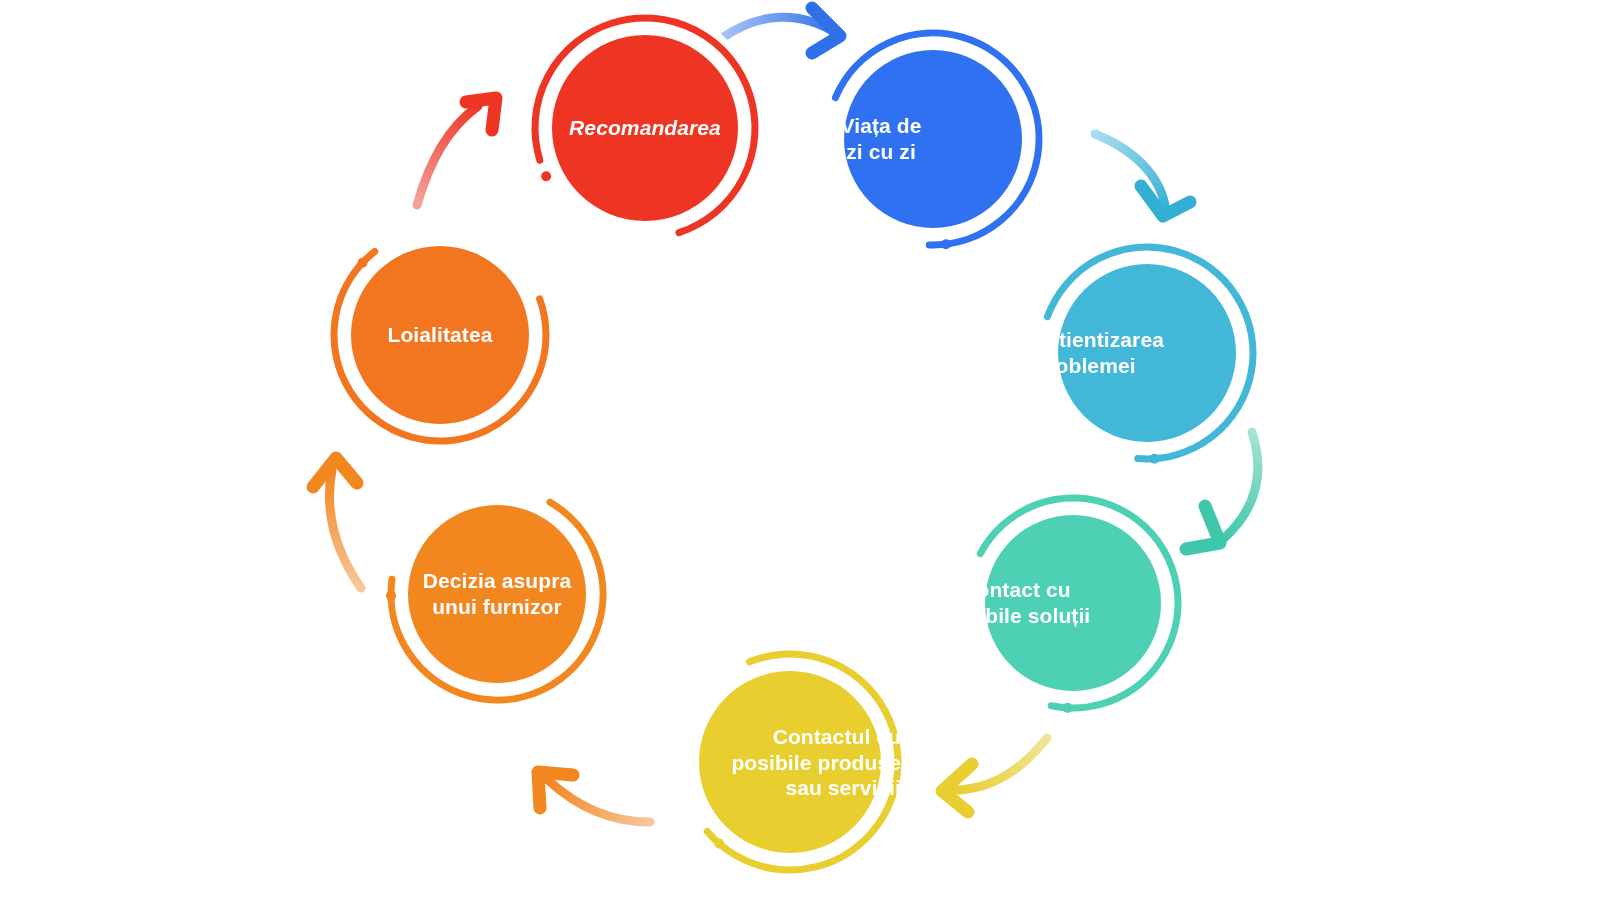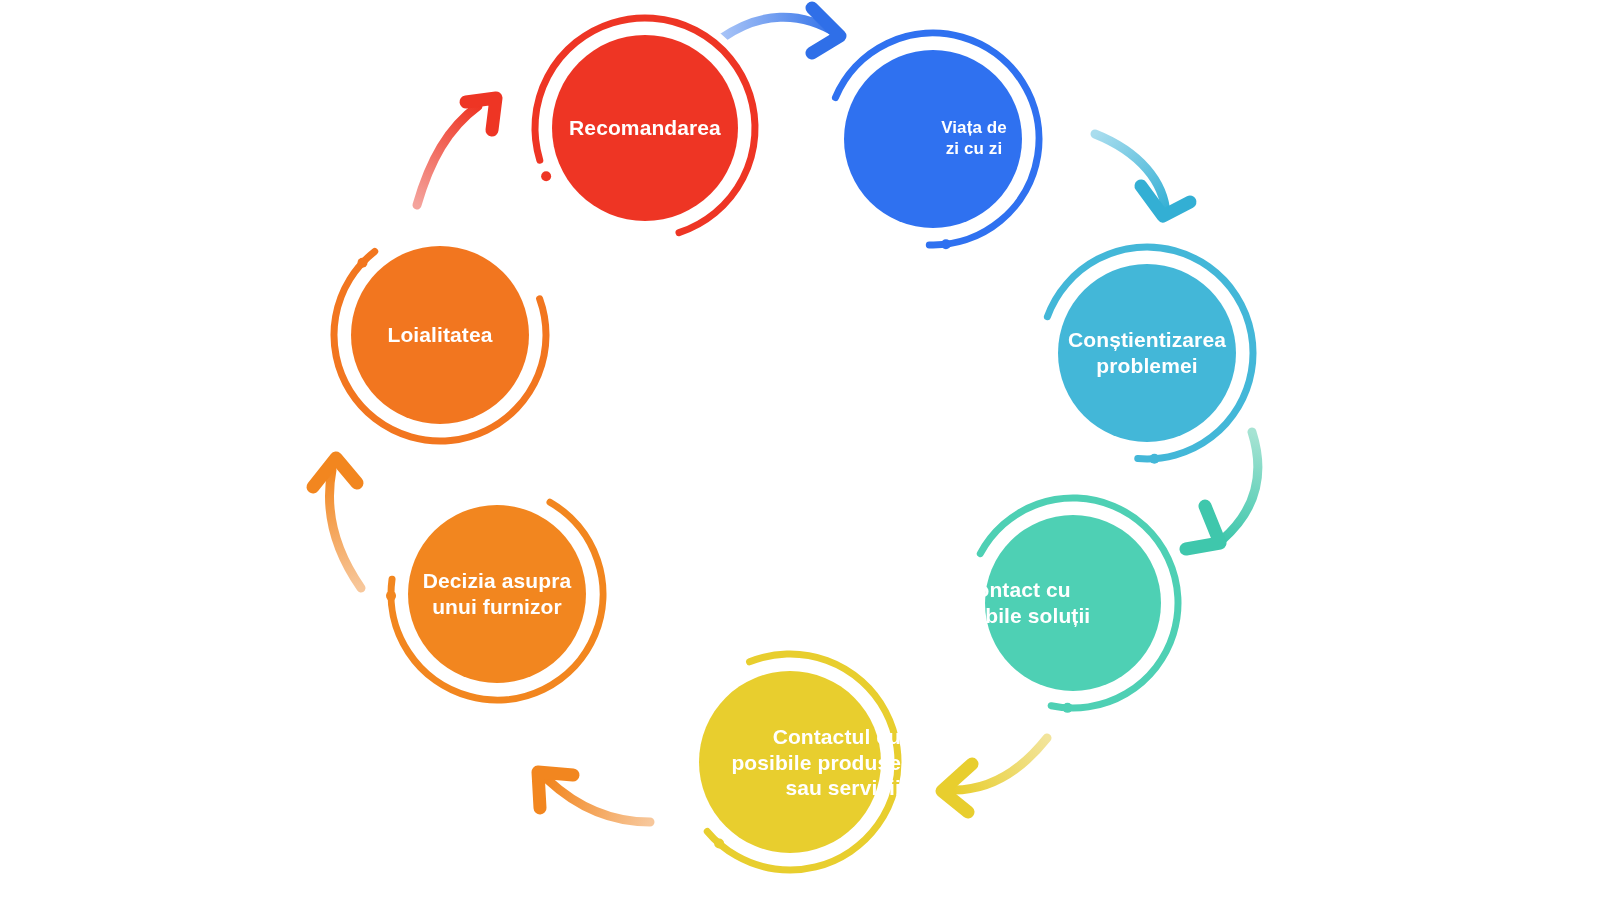--- a/index.html
+++ b/index.html
@@ -142,24 +142,24 @@
         </g>
         <g>
           <path d="M 539.6074178033062 298.7458648074791 A 106 106 0 1 1 374.7398836154802 251.4708601176875" fill="none" stroke="#ffffff" stroke-width="22" stroke-linecap="round"></path>
           <circle cx="440" cy="335" r="89" fill="#F2761F"></circle>
           <path d="M 539.6074178033062 298.7458648074791 A 106 106 0 1 1 374.7398836154802 251.4708601176875" fill="none" stroke="#F2761F" stroke-width="7" stroke-linecap="round"></path>
           <circle cx="362.47650762836787" cy="262.7081738333752" r="5" fill="#F2761F"></circle>
         </g>
       </g>
   </svg>
   <div id="labels-layer">
-      <div class="node-label" style="left: 645px; top: 128px; font-size: 21px; width: 218px;">Recomandarea</div>
-      <div class="node-label" style="left: 974px; top: 139px; font-size: 17px; width: 218px;">Viața de
+      <div class="node-label" style="left: 645px; top: 128px; font-size: 21px; width: 218px; font-style: italic;">Recomandarea</div>
+      <div class="node-label" style="left: 881px; top: 139px; font-size: 21px; width: 218px;">Viața de
 zi cu zi</div>
-      <div class="node-label" style="left: 1147px; top: 353px; font-size: 21px; width: 218px;">Conștientizarea
+      <div class="node-label" style="left: 1085px; top: 353px; font-size: 21px; width: 218px;">Conștientizarea
 problemei</div>
       <div class="node-label" style="left: 1016px; top: 603px; font-size: 21px; width: 216px;">Contact cu
 posibile soluții</div>
       <div class="node-label" style="left: 790px; top: 762px; font-size: 21px; width: 222px; text-align: right;">Contactul cu
 posibile produse
 sau servicii</div>
       <div class="node-label" style="left: 497px; top: 594px; font-size: 21px; width: 218px;">Decizia asupra
 unui furnizor</div>
       <div class="node-label" style="left: 440px; top: 335px; font-size: 21px; width: 218px;">Loialitatea</div>
     </div>

